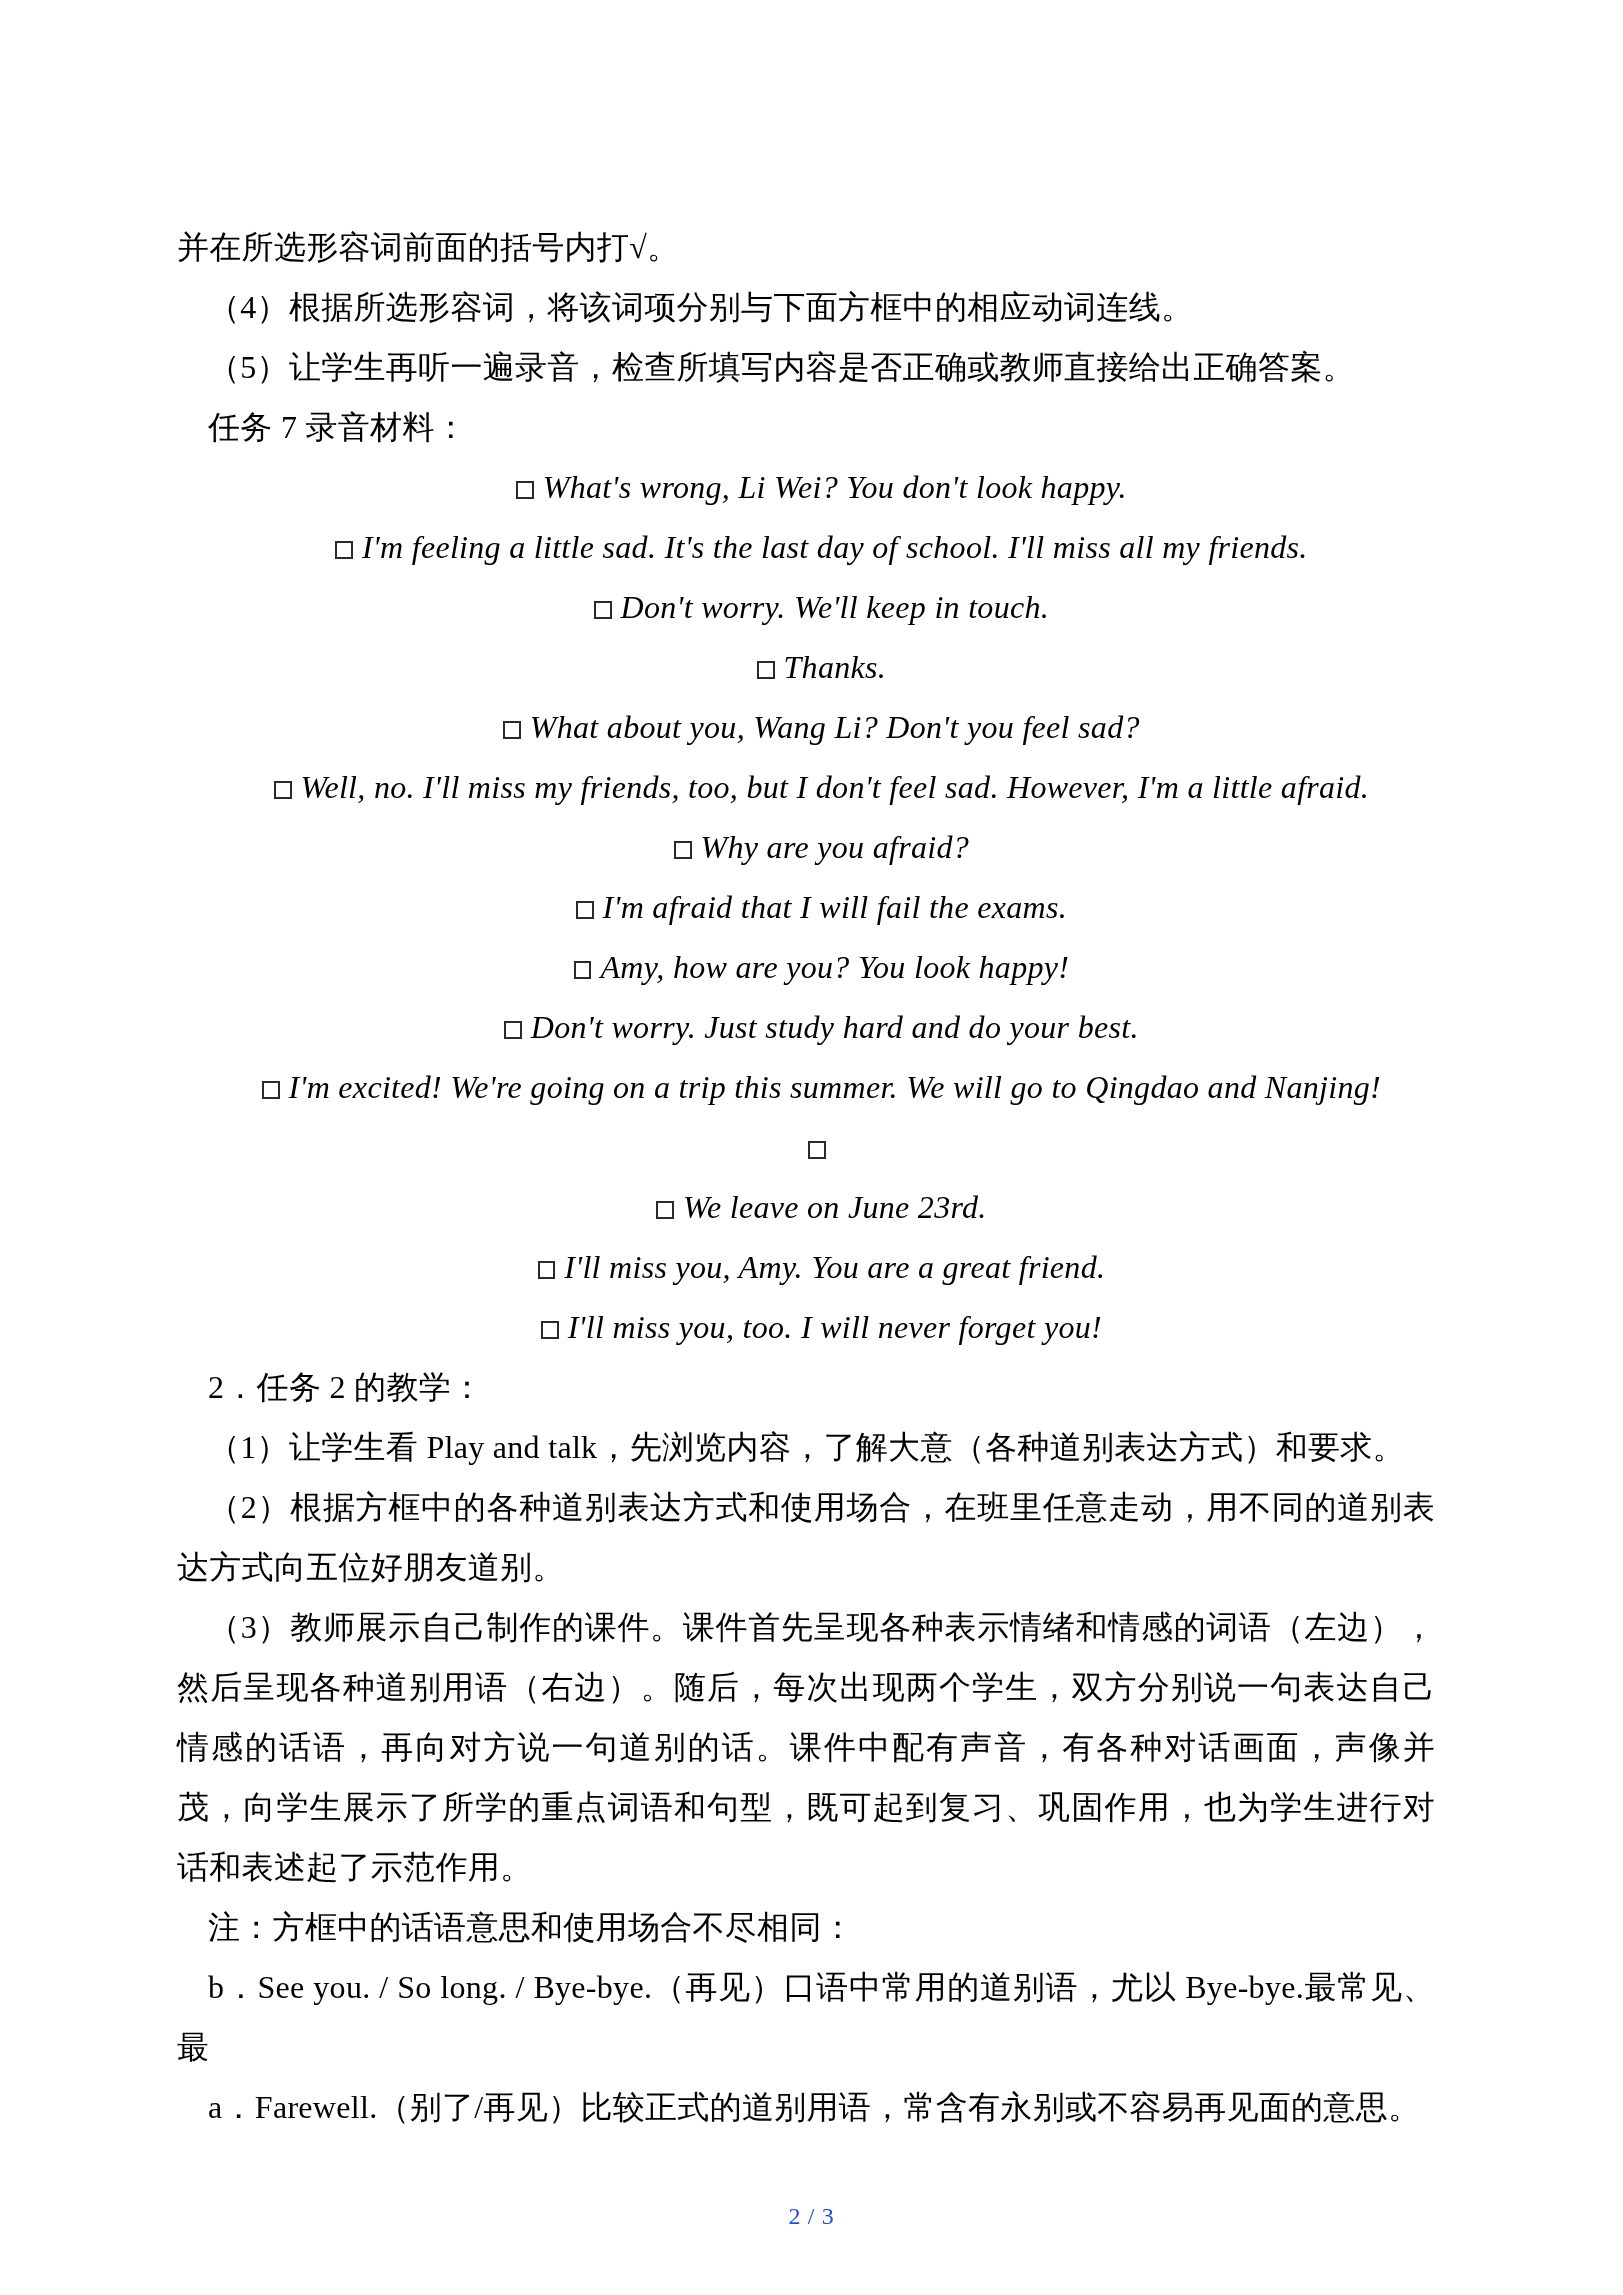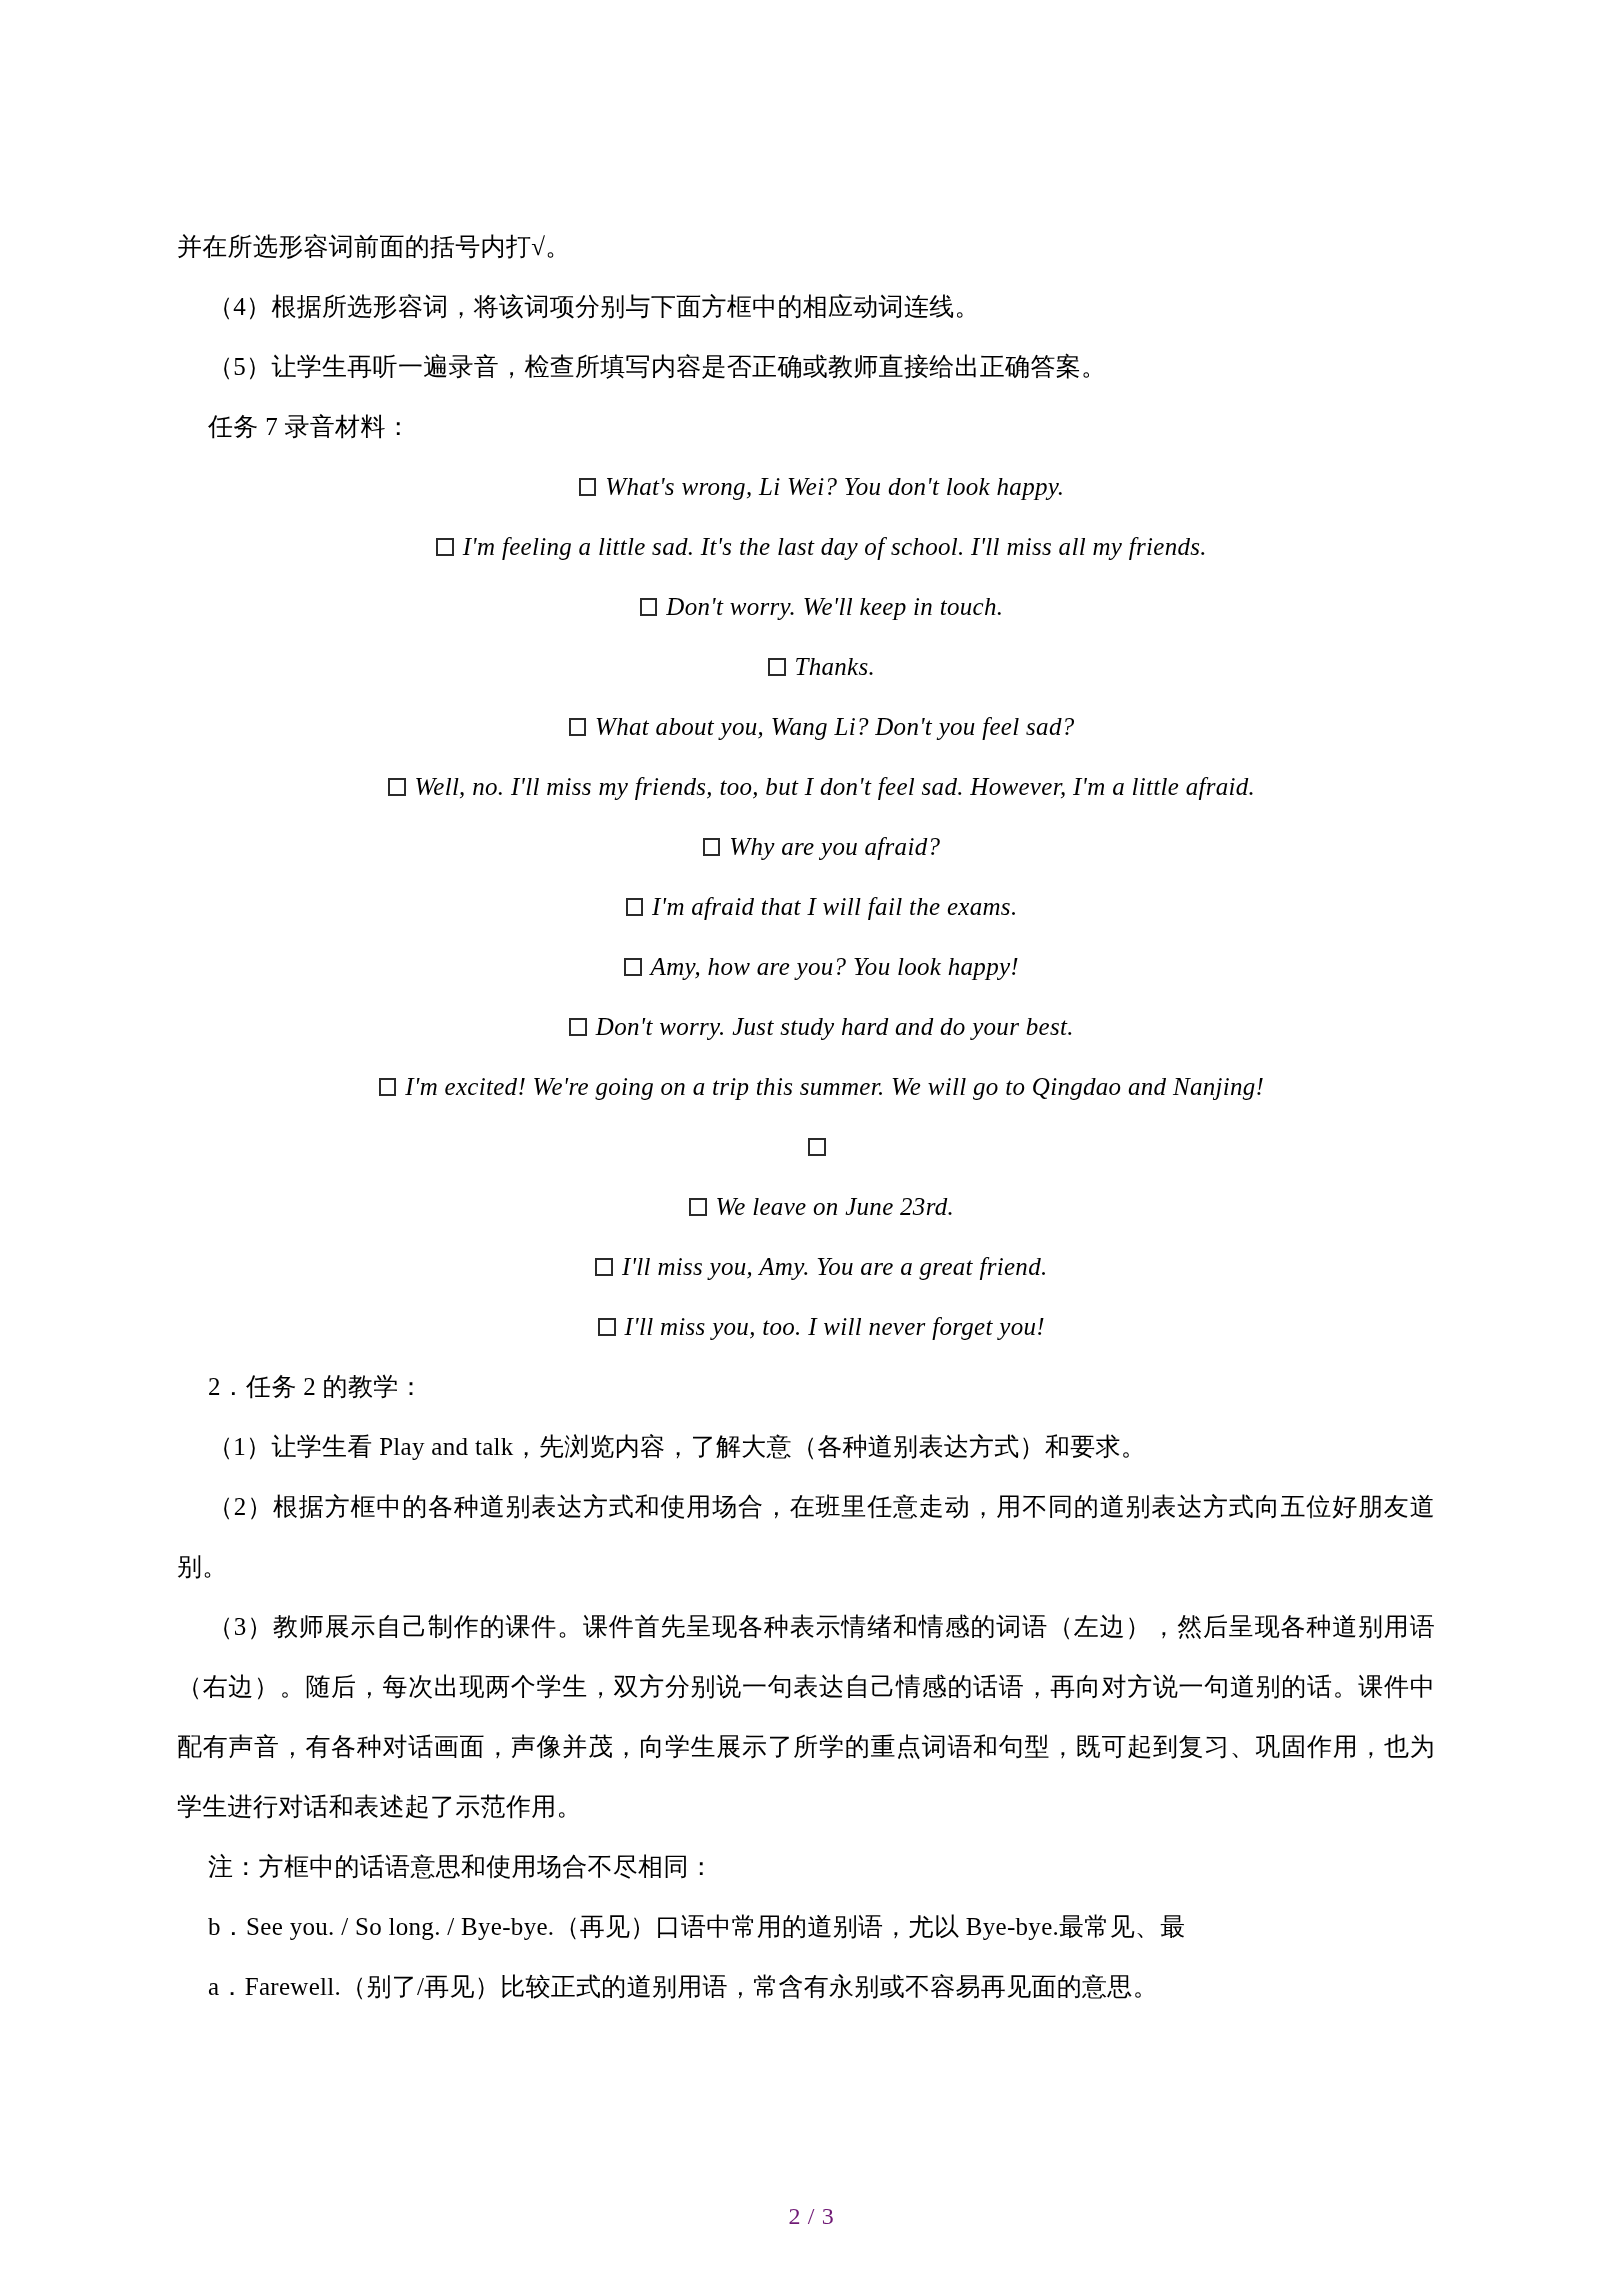--- a/index.html
+++ b/index.html
@@ -15,21 +15,21 @@
   .page {
     position: absolute;
     inset: 0;
     background: #ffffff;
   }
   .content {
     position: absolute;
     left: 177px;
     right: 188px;
     top: 217px;
-    font-size: 25px;
+    font-size: 32px;
     line-height: 60px;
     text-align: justify;
     letter-spacing: 0.3px;
   }
   p.para { margin: 0; }
   .p-flush { text-indent: 0; }
   .p-indent { text-indent: 31px; }
   .dialogue { text-indent: 31px; text-align: center; font-style: italic; }
   .sq {
     display: inline-block;
@@ -40,21 +40,21 @@
     vertical-align: -0.7px;
     background: #ffffff;
   }
   .footer {
     position: absolute;
     bottom: 65px;
     left: 0;
     right: 0;
     text-align: center;
     font-size: 24px;
-    color: #701a75;
+    color: #1d4ed8;
     letter-spacing: 0.7px;
   }
 </style>
 </head>
 <body>
 
 <div class="page">
   <div class="content">
 
     <p class="para p-flush">并在所选形容词前面的括号内打√。</p>

